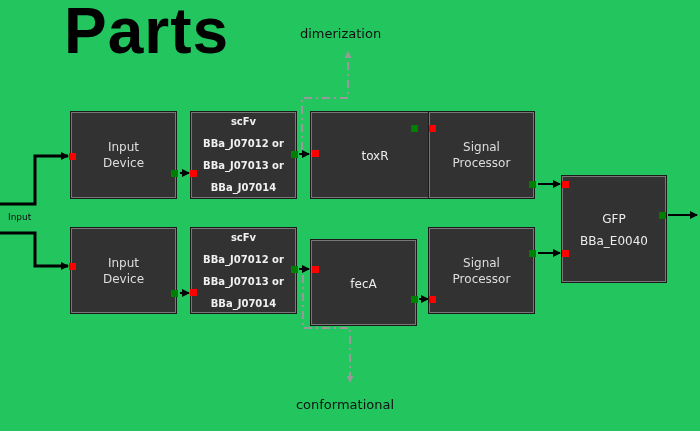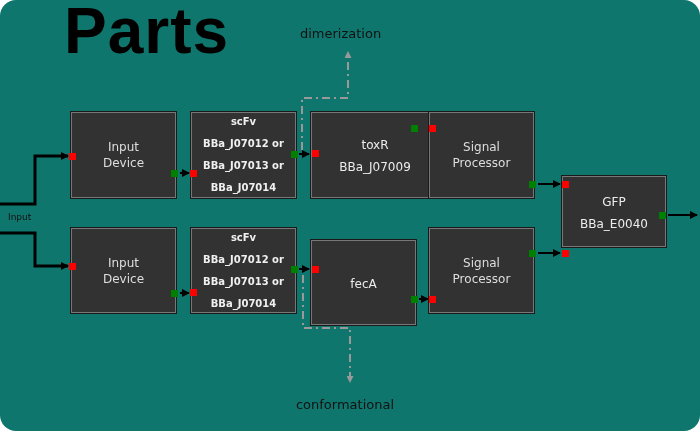--- a/index.html
+++ b/index.html
@@ -1,16 +1,16 @@
 <!DOCTYPE html>
 <html><head>
 <meta charset="utf-8">
 <style>
   html, body { margin:0; padding:0; background:#ffffff; }
-  #canvas { position:relative; width:700px; height:431px; overflow:hidden; background:#0f766e; font-family:"DejaVu Sans", sans-serif;border-radius:16px; }
+  #canvas { position:relative; width:700px; height:431px; overflow:hidden; background:#22c55e; font-family:"DejaVu Sans", sans-serif; }
   .title { position:absolute; left:64px; top:-6px; font-family:"Liberation Sans", sans-serif; font-weight:bold; font-size:64px; color:#000; letter-spacing:1px; }
   .note { position:absolute; font-family:"DejaVu Sans", sans-serif; font-weight:normal; font-size:13px; color:#111; text-align:center; line-height:17px; }
   .box { position:absolute; background:#323232; border:1px solid #1a1a1a; box-shadow:0 0 0 1px #777 inset; color:#e8e8e8; display:flex; flex-direction:column; align-items:center; justify-content:center; text-align:left; box-sizing:border-box; }
   .box .l { font-family:"DejaVu Sans", sans-serif; font-size:12px; line-height:16px; color:#dedede; }
   .box .p { font-family:"DejaVu Sans", sans-serif; font-size:12px; line-height:20px; color:#ececec; margin-top:2px; }
   .box.small .l { font-size:10px; font-weight:bold; line-height:22px; color:#f0f0f0; }
   .port { position:absolute; width:7px; height:7px; }
   .red { background:#ff0000; }
   .green { background:#008000; }
   .inputlbl { position:absolute; left:8px; top:212px; font-size:9px; font-family:"DejaVu Sans", sans-serif; color:#111; }
@@ -70,21 +70,20 @@
     <div class="l">scFv</div>
     <div class="l">BBa_J07012 or</div>
     <div class="l">BBa_J07013 or</div>
     <div class="l">BBa_J07014</div>
   </div>
   <div class="port red" style="left:190px; top:170px;"></div>
   <div class="port green" style="left:291px; top:151px;"></div>
 
   <div class="box" style="left:310px; top:111px; width:130px; height:88px;">
     <div class="p">toxR</div>
-    <div class="p">BBa_J07009</div>
   </div>
   <div class="port red" style="left:312px; top:150px;"></div>
   <div class="port green" style="left:411px; top:125px;"></div>
 
   <div class="box" style="left:428px; top:111px; width:107px; height:88px;">
     <div class="l">Signal</div>
     <div class="l">Processor</div>
   </div>
   <div class="port red" style="left:429px; top:125px;"></div>
   <div class="port green" style="left:529px; top:181px;"></div>
@@ -111,21 +110,21 @@
   <div class="port red" style="left:312px; top:266px;"></div>
   <div class="port green" style="left:411px; top:296px;"></div>
 
   <div class="box" style="left:428px; top:227px; width:107px; height:87px;">
     <div class="l">Signal</div>
     <div class="l">Processor</div>
   </div>
   <div class="port red" style="left:429px; top:296px;"></div>
   <div class="port green" style="left:529px; top:250px;"></div>
 
-  <div class="box" style="left:561px; top:175px; width:106px; height:73px;">
+  <div class="box" style="left:561px; top:175px; width:106px; height:108px;">
     <div class="p">GFP</div>
     <div class="p">BBa_E0040</div>
   </div>
   <div class="port red" style="left:562px; top:181px;"></div>
   <div class="port red" style="left:562px; top:250px;"></div>
   <div class="port green" style="left:659px; top:212px;"></div>
 
 </div>
 
 </body></html>

